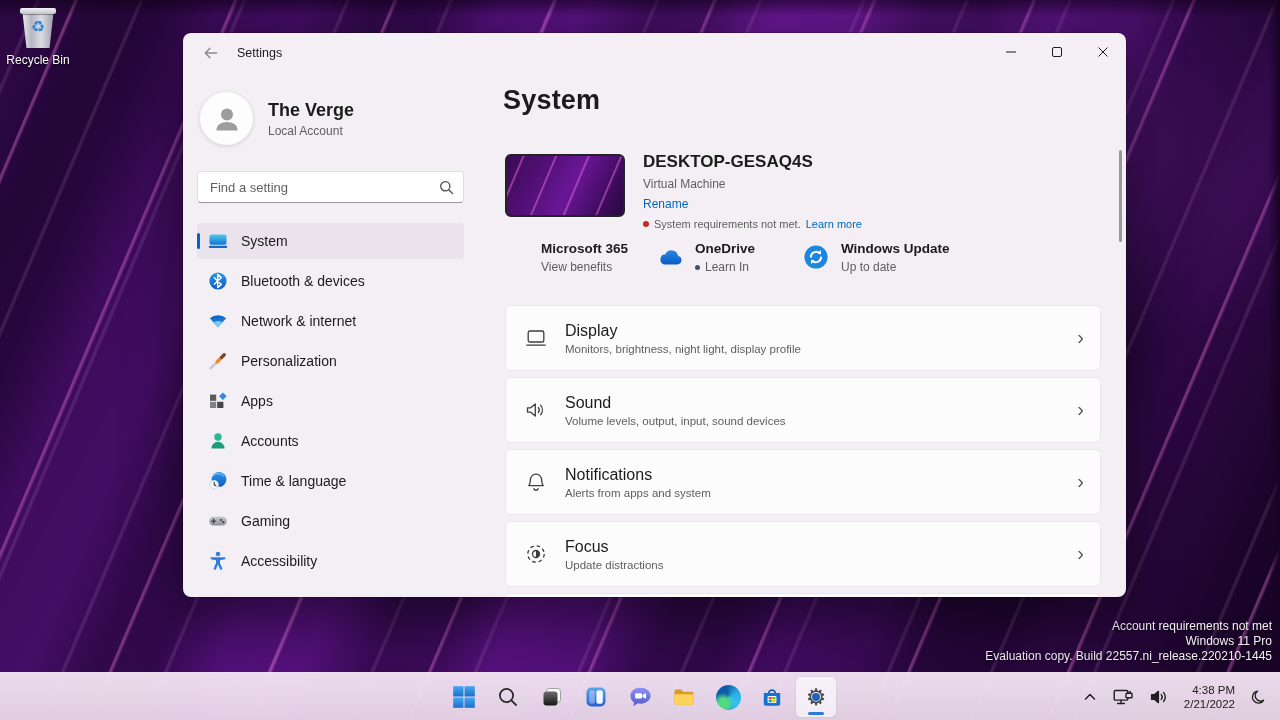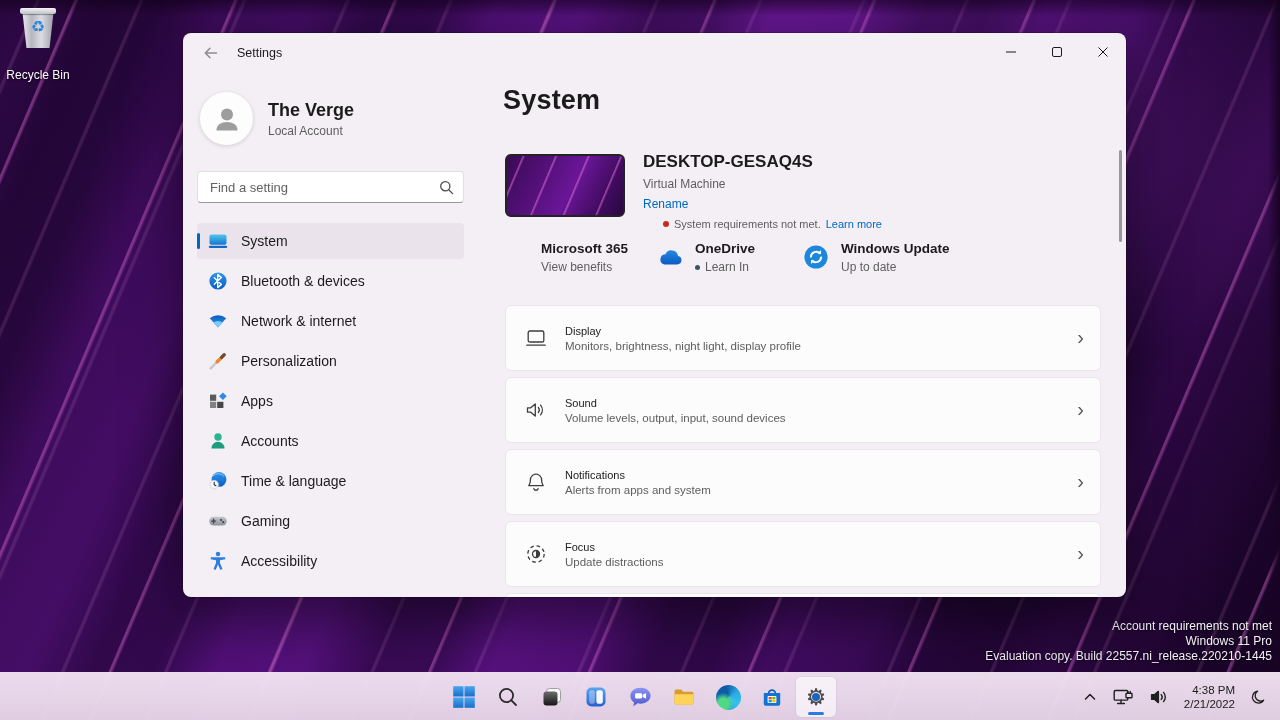--- a/index.html
+++ b/index.html
@@ -22,21 +22,21 @@
 
   
   .recycle-bin { position:absolute; left:5px; top:8px; width:66px; text-align:center; cursor:default; }
   .bin-art { position:relative; width:32px; height:40px; margin:0 auto; }
   .bin-lid { position:absolute; top:0; left:-2px; right:-2px; height:6px; border-radius:2px;
              background:linear-gradient(180deg,#f4f4f6,#c0c0ca); box-shadow:0 1px 1px rgba(0,0,0,.35); }
   .bin-body { position:absolute; top:6px; left:0; right:0; bottom:0;
               background:linear-gradient(90deg,#ececf1,#b6b6c1 30%,#dcdce3 60%,#9c9ca9);
               clip-path:polygon(2% 0,98% 0,86% 100%,14% 100%); }
   .bin-glyph { position:absolute; top:11px; left:0; right:0; font-size:16px; line-height:16px; color:#2e86d8; }
-  .bin-label { margin-top:20px; font-size:12px; color:#fff; text-shadow:0 1px 2px rgba(0,0,0,.8); }
+  .bin-label { margin-top:5px; font-size:12px; color:#fff; text-shadow:0 1px 2px rgba(0,0,0,.8); }
 
   
   .watermark { position:absolute; right:8px; bottom:56px; text-align:right; color:rgba(255,255,255,.95);
                font-size:12px; line-height:15px; text-shadow:0 1px 2px rgba(0,0,0,.55); }
 
   
   .window { position:absolute; left:183px; top:33px; width:943px; height:564px;
             background:#f4eff5; border-radius:8px; box-shadow:0 22px 55px rgba(0,0,0,.5), 0 0 0 1px rgba(0,0,0,.18);
             overflow:hidden; }
   .titlebar { position:absolute; left:0; top:0; right:0; height:40px; }
@@ -74,39 +74,39 @@
   .device { position:absolute; left:322px; top:121px; display:flex; }
   .thumb { width:120px; height:63px; border-radius:6px; border:2px solid #242226; flex:none;
            background-image:
              repeating-linear-gradient(113deg, rgba(255,255,255,0) 0 14px, rgba(238,118,222,0.45) 14.5px 15.5px, rgba(255,255,255,0) 17px 30px),
              linear-gradient(118deg,#3a0a55 0%,#5c1284 40%,#6a1697 55%,#420c62 80%,#2a0740 100%); }
   .device-info { margin-left:18px; margin-top:-2px; }
   .device-name { font-size:17px; font-weight:bold; }
   .device-sub { font-size:12px; color:#5e5e5e; margin-top:5px; }
   .link { color:#0067c0; text-decoration:none; cursor:pointer; }
   .rename { display:inline-block; font-size:12px; margin-top:6px; }
-  .warning { margin-top:6px; font-size:11px; color:#5e5e5e; display:flex; align-items:center; gap:5px;margin-left:20px; }
+  .warning { margin-top:6px; font-size:11px; color:#5e5e5e; display:flex; align-items:center; gap:5px; }
   .warn-dot { width:6px; height:6px; border-radius:50%; background:#c42b1c; flex:none; }
   .warning a { font-size:11px; }
 
   .quick { position:absolute; left:322px; top:208px; display:flex; }
   .q-item { display:flex; gap:12px; align-items:flex-start; }
   .q-item.w1 { width:152px; } .q-item.w2 { width:146px;text-align:center; }
   .q-icon { width:26px; height:26px; margin-top:3px; flex:none; display:flex; align-items:center; justify-content:center; }
   .q-title { font-size:13.5px; font-weight:bold; }
   .q-sub { font-size:12px; color:#5e5e5e; margin-top:4px; display:flex; align-items:center; gap:5px; }
   .od-dot { width:5px; height:5px; border-radius:50%; background:#40506b; }
   .ms-grid { width:24px; height:24px; display:grid; grid-template-columns:11px 11px; grid-template-rows:11px 11px; gap:2px; }
   .ms-grid i { display:block; }
 
   .cards { position:absolute; left:322px; top:272px; width:596px; }
   .card { height:66px; margin-bottom:6px; background:#fdfcfd; border:1px solid #eae5ea; border-radius:6px;
           display:flex; align-items:center; padding:0 16px 0 18px; cursor:default; }
   .card-icon { width:26px; display:flex; margin-right:15px; flex:none; }
-  .card-title { font-size:11px; }
+  .card-title { font-size:16px; }
   .card-sub { font-size:11.5px; color:#5e5e5e; margin-top:3px; }
   .card-chevron { margin-left:auto; font-size:20px; color:#565656; line-height:1; padding-bottom:3px; }
   .card.partial { height:12px; border-radius:6px 6px 0 0; border-bottom:none; }
 
   .scrollbar { position:absolute; left:936px; top:117px; width:3px; height:92px; border-radius:2px; background:#9b969c; }
 
   
   .taskbar { position:absolute; left:0; bottom:0; width:1280px; height:48px;
              background:linear-gradient(180deg, rgba(241,226,242,0.97), rgba(229,211,230,0.97));
              border-top:1px solid rgba(255,255,255,0.35); }

